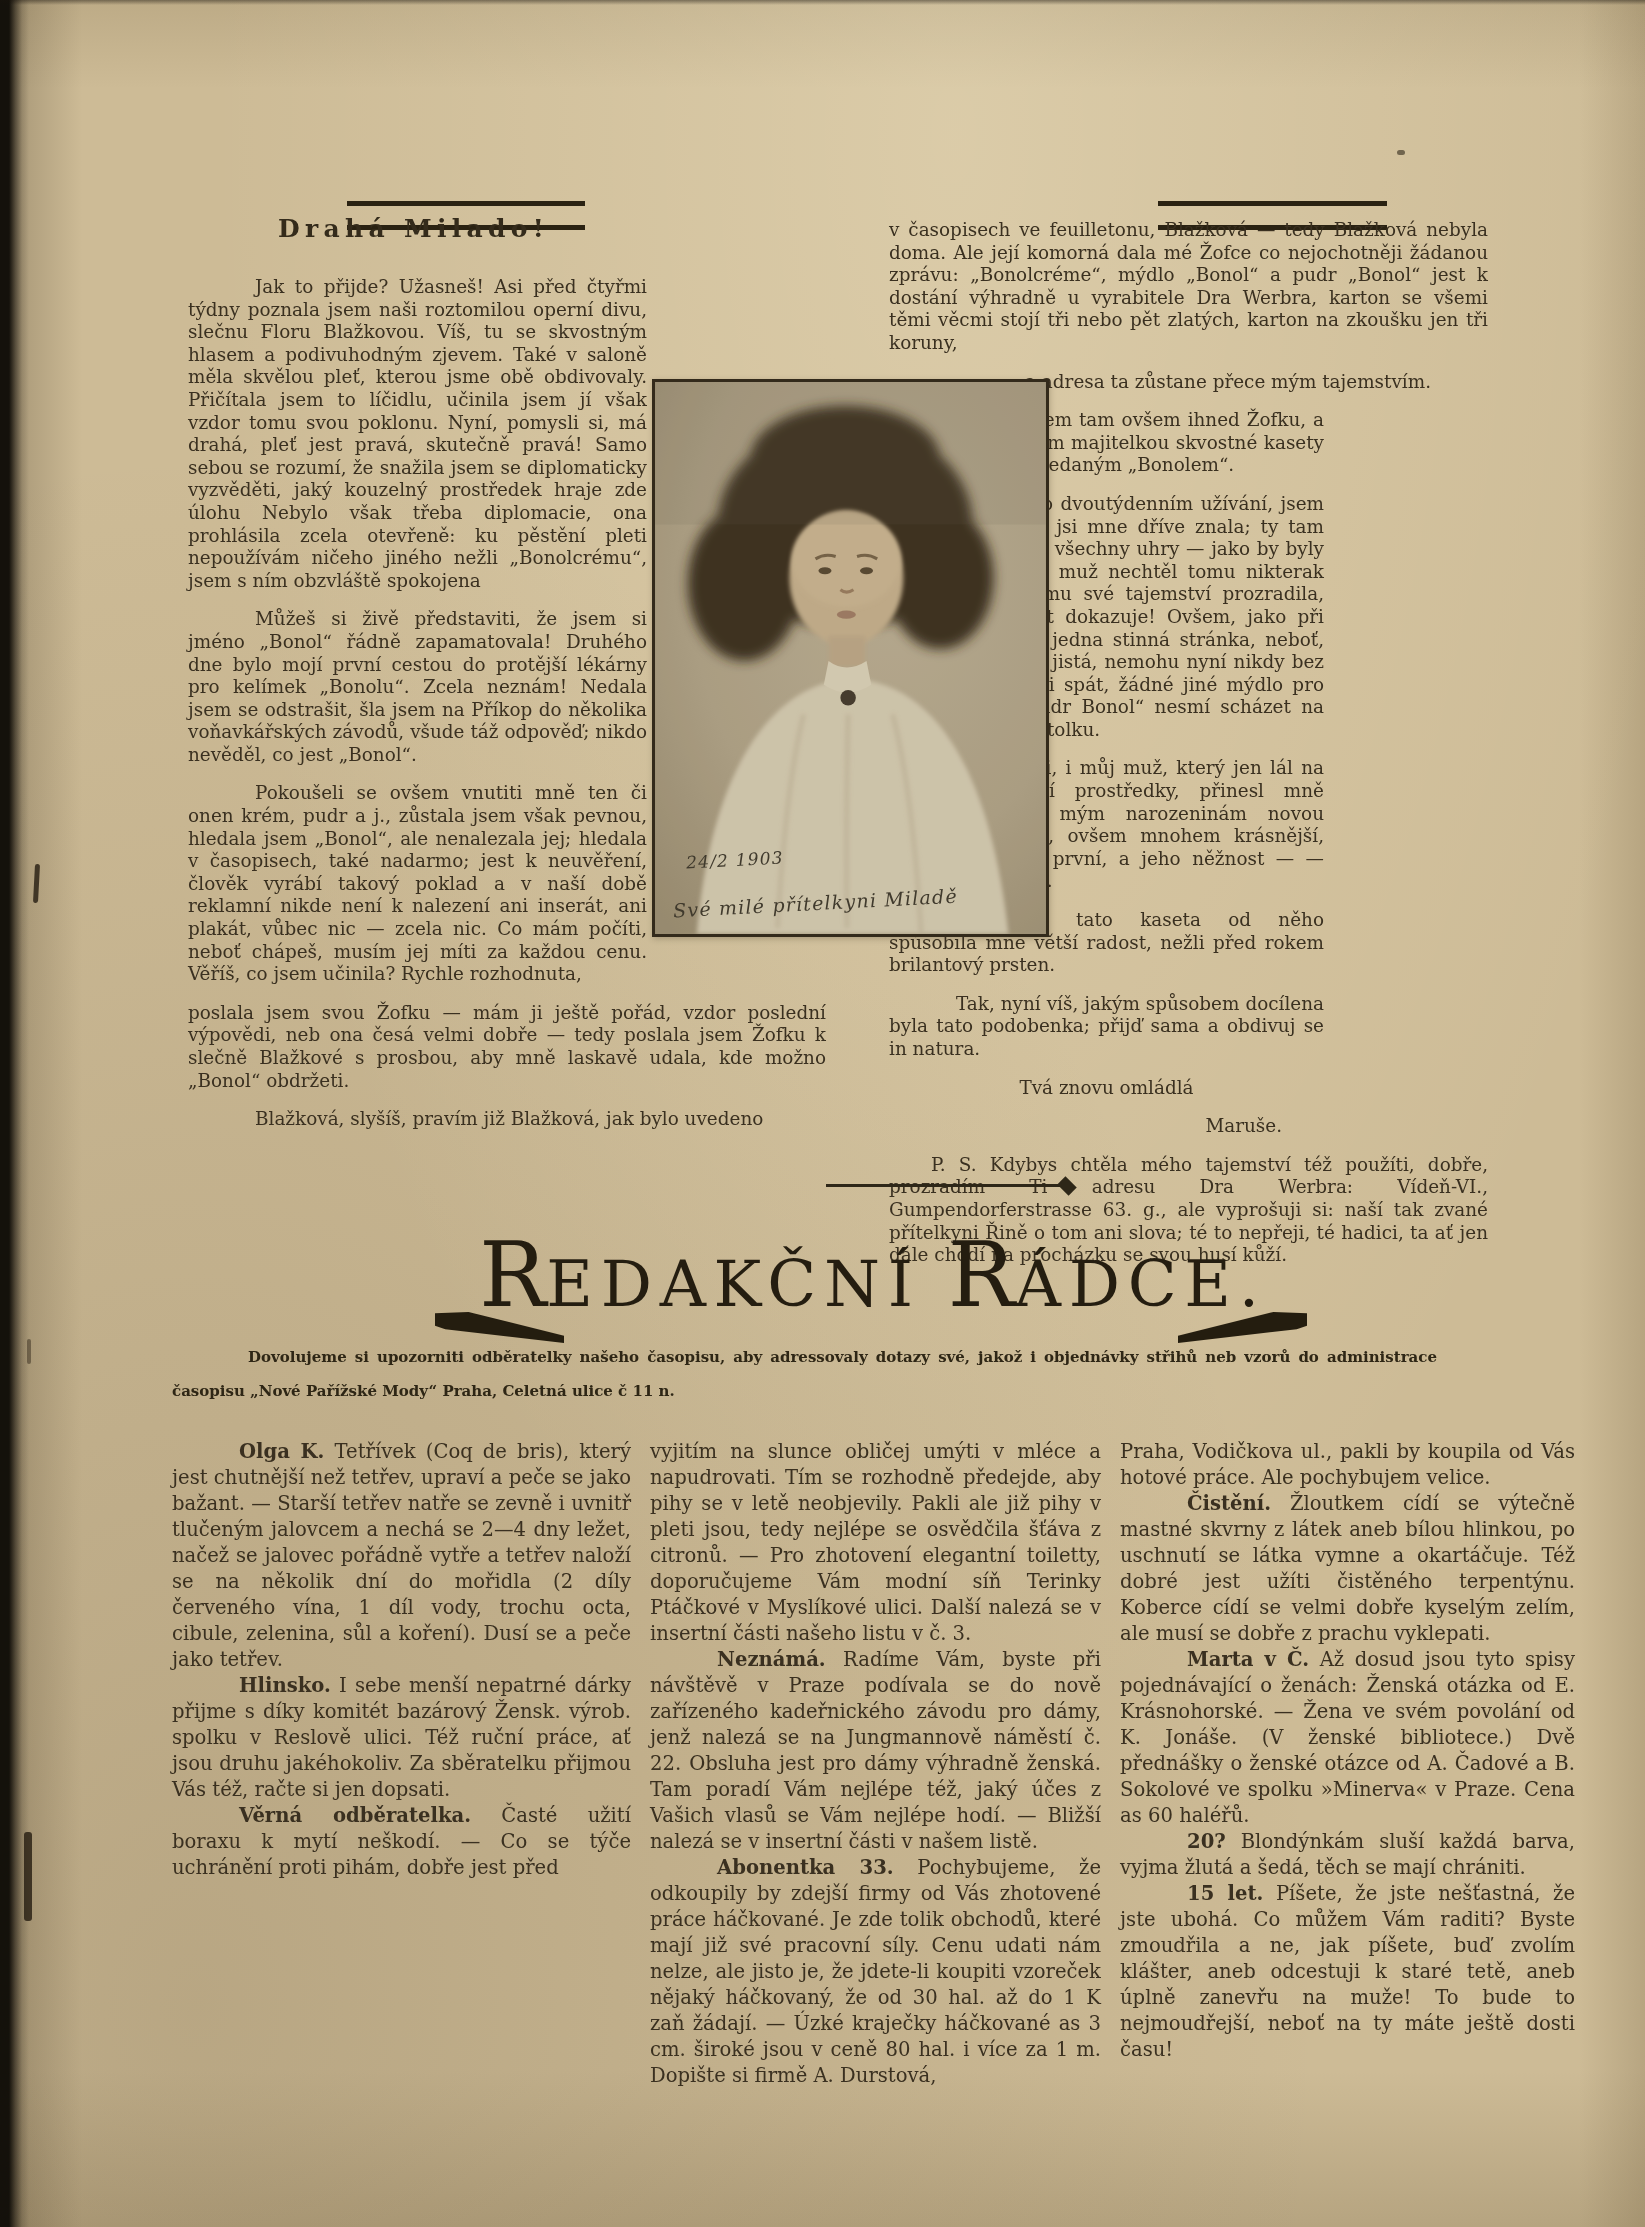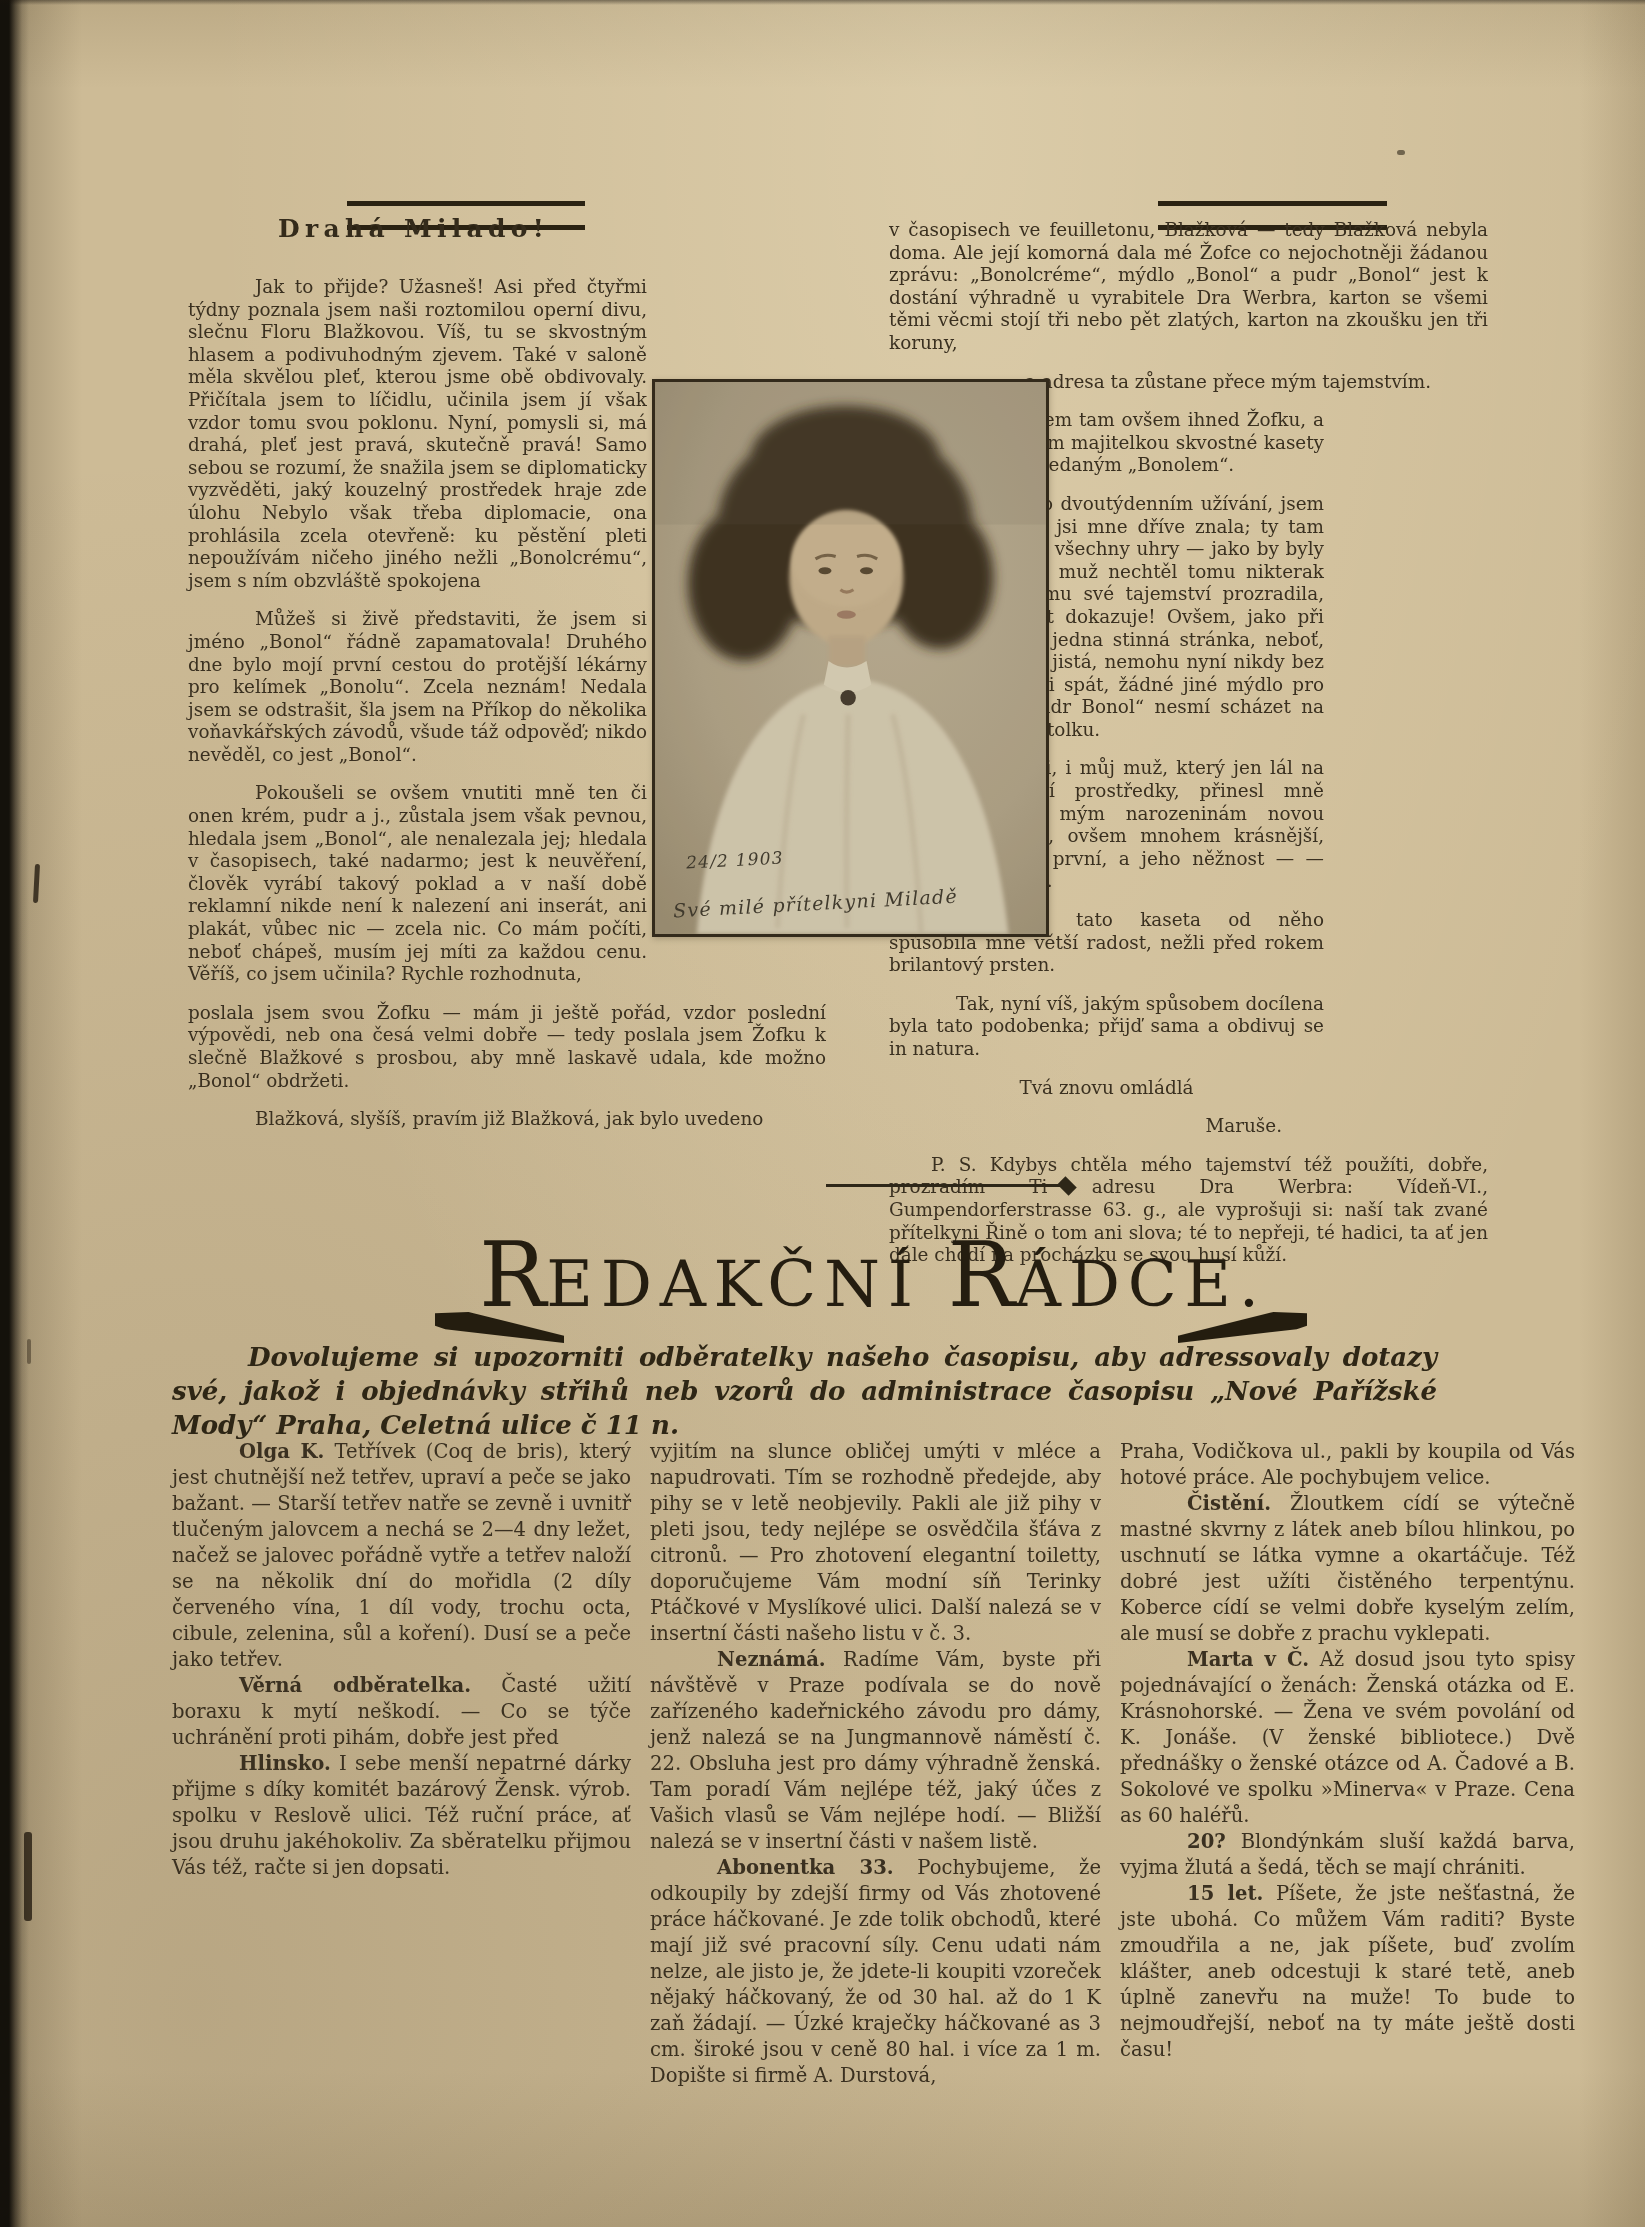--- a/index.html
+++ b/index.html
@@ -68,21 +68,21 @@
   
   .adv-head { position:absolute; left:172px; top:1231px; width:1402px; text-align:center; color:#241d10; }
   .adv-head .cap { font-size:89px; line-height:89px; }
   .adv-head .rest { font-size:64px; line-height:89px; text-transform:uppercase; letter-spacing:7.7px; }
   .adv-head .sp { display:inline-block; width:27px; }
   .orn { position:absolute; top:1312px; width:129px; height:33px; background:#241d0f;
     clip-path:polygon(0 4%, 26% 0, 100% 72%, 100% 94%, 8% 52%, 0 42%); }
   .orn-l { left:435px; }
   .orn-r { left:1178px; transform:scaleX(-1); }
   .notice { position:absolute; left:172px; top:1340px; width:1265px;
-    font-size:26px; line-height:34px; font-weight:bold; font-style:italic;
+    font-size:15px; line-height:34px; font-weight:bold; 
     text-align:justify; text-indent:76px; color:#2e2615; }
 
   .adv-col { position:absolute; top:1439px; }
   .adv-col p { text-align:justify; font-size:19.6px; line-height:26px; text-indent:67px; }
   .adv-col p.cont { text-indent:0; }
   .adv-col b { font-weight:bold; }
   .c1 { left:172px;  width:459px; }
   .c2 { left:650px; width:451px; }
   .c3 { left:1120px; width:455px; }
 </style>
@@ -174,22 +174,22 @@
   <div class="diamond"></div>
 
   <div class="orn orn-l"></div>
   <div class="orn orn-r"></div>
   <div class="adv-head"><span class="cap">R</span><span class="rest">edakční</span><span class="sp"></span><span class="cap">R</span><span class="rest">ádce.</span></div>
 
   <div class="notice">Dovolujeme si upozorniti odběratelky našeho časopisu, aby adressovaly dotazy své, jakož i objednávky střihů neb vzorů do administrace časopisu „Nové Pařížské Mody“ Praha, Celetná ulice č 11 n.</div>
 
   <div class="adv-col c1">
     <p><b>Olga K.</b> <span>Tetřívek (Coq de bris), který jest chutnější než tetřev, upraví a peče se jako bažant. — Starší tetřev natře se zevně i uvnitř tlučeným jalovcem a nechá se 2—4 dny ležet, načež se jalovec pořádně vytře a tetřev naloží se na několik dní do mořidla (2 díly červeného vína, 1 díl vody, trochu octa, cibule, zelenina, sůl a koření). Dusí se a peče jako tetřev.</span></p>
+    <p><b>Hlinsko.</b> <span>I sebe menší nepatrné dárky přijme s díky komitét bazárový Žensk. výrob. spolku v Reslově ulici. Též ruční práce, ať jsou druhu jakéhokoliv. Za sběratelku přijmou Vás též, račte si jen dopsati.</span></p>
     <p><b>Věrná odběratelka.</b> <span>Časté užití boraxu k mytí neškodí. — Co se týče uchránění proti pihám, dobře jest před</span></p>
-    <p><b>Hlinsko.</b> <span>I sebe menší nepatrné dárky přijme s díky komitét bazárový Žensk. výrob. spolku v Reslově ulici. Též ruční práce, ať jsou druhu jakéhokoliv. Za sběratelku přijmou Vás též, račte si jen dopsati.</span></p>
   </div>
 
   <div class="adv-col c2">
     <p class="cont"><b></b><span>vyjitím na slunce obličej umýti v mléce a napudrovati. Tím se rozhodně předejde, aby pihy se v letě neobjevily. Pakli ale již pihy v pleti jsou, tedy nejlépe se osvědčila šťáva z citronů. — Pro zhotovení elegantní toiletty, doporučujeme Vám modní síň Terinky Ptáčkové v Myslíkové ulici. Další nalezá se v insertní části našeho listu v č. 3.</span></p>
     <p><b>Neznámá.</b> <span>Radíme Vám, byste při návštěvě v Praze podívala se do nově zařízeného kadeřnického závodu pro dámy, jenž nalezá se na Jungmannově náměstí č. 22. Obsluha jest pro dámy výhradně ženská. Tam poradí Vám nejlépe též, jaký účes z Vašich vlasů se Vám nejlépe hodí. — Bližší nalezá se v insertní části v našem listě.</span></p>
     <p><b>Abonentka 33.</b> <span>Pochybujeme, že odkoupily by zdejší firmy od Vás zhotovené práce háčkované. Je zde tolik obchodů, které mají již své pracovní síly. Cenu udati nám nelze, ale jisto je, že jdete-li koupiti vzoreček nějaký háčkovaný, že od 30 hal. až do 1 K zaň žádají. — Úzké kraječky háčkované as 3 cm. široké jsou v ceně 80 hal. i více za 1 m. Dopište si firmě A. Durstová,</span></p>
   </div>
 
   <div class="adv-col c3">
     <p class="cont"><b></b><span>Praha, Vodičkova ul., pakli by koupila od Vás hotové práce. Ale pochybujem velice.</span></p>

